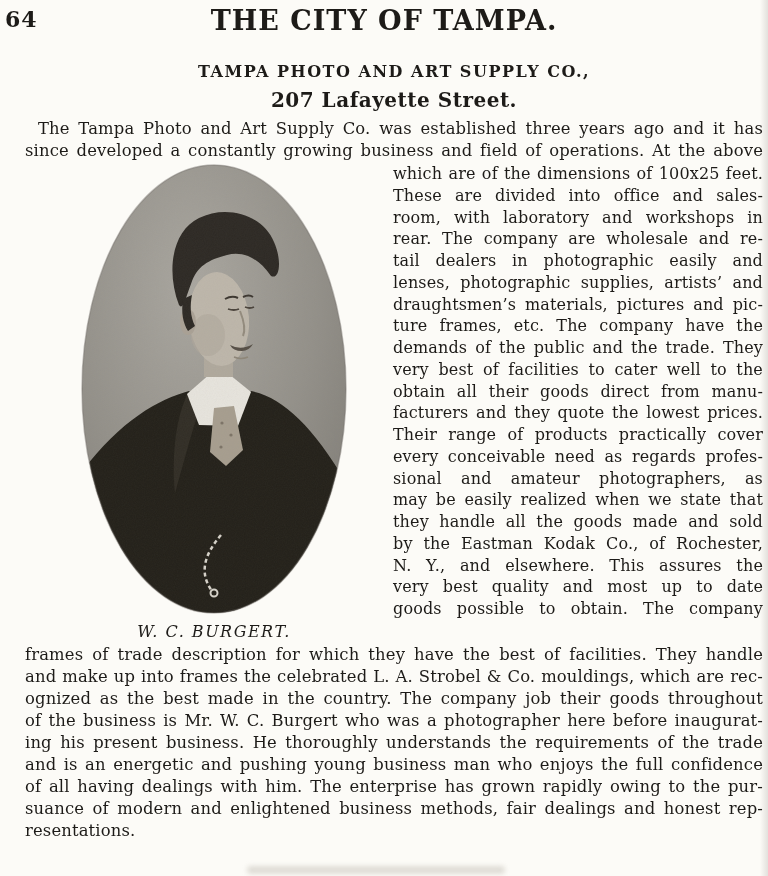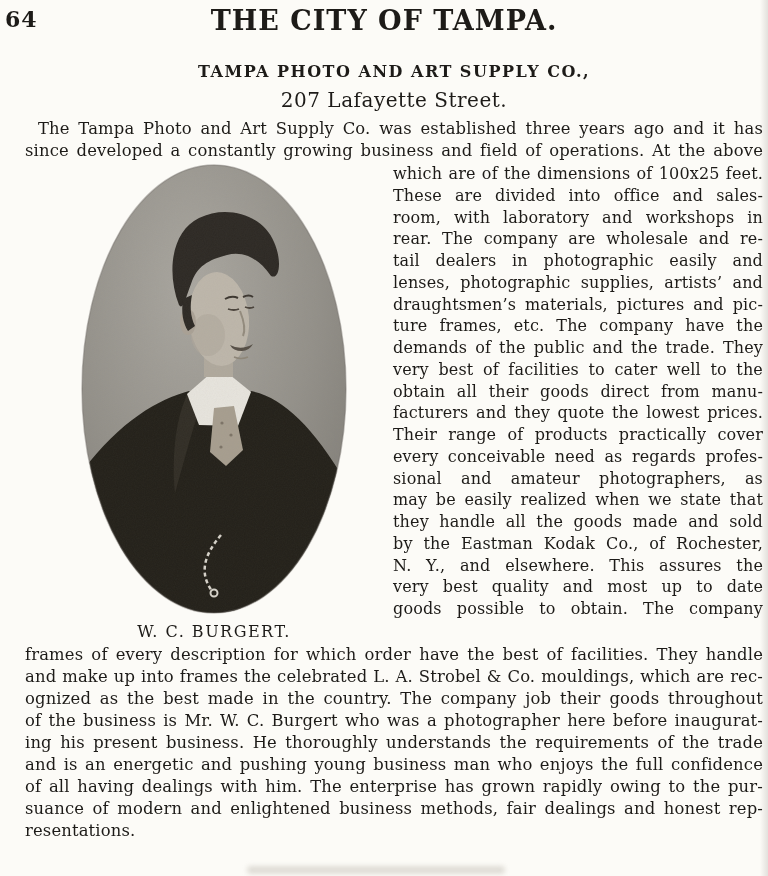--- a/index.html
+++ b/index.html
@@ -33,31 +33,31 @@
     margin: 0; text-align: center;
     font-size: 27px; font-weight: 600; letter-spacing: 1px; line-height: 30px;
   }
 
   .article-title {
     margin: 16px 0 0 0; text-align: center;
     font-size: 16px; font-weight: bold; letter-spacing: 1.5px; line-height: 27px;
   }
   .article-subtitle {
     margin: 3px 0 0 0; text-align: center;
-    font-size: 20px; font-weight: normal; letter-spacing: 0.5px; line-height: 25px;
+    font-size: 20px; font-weight: bold; letter-spacing: 0.5px; line-height: 25px;
   }
 
   .tline { text-align: justify; text-align-last: justify; letter-spacing: 0.15px; }
 
   .intro { margin-top: 5px; }
   .intro .tline { font-size: 16.4px; line-height: 22px; }
   .intro .tline:first-child { text-indent: 13px; }
 
   .main-row { display: flex; justify-content: space-between; margin-top: 1px; }
-  .photo-block { margin: 0; width: 352px; flex: 0 0 auto; }
+  .photo-block { margin: 0; width: 352px; flex: 0 0 auto; font-style: italic; }
   .portrait-svg { display: block; margin-left: 56px; }
   .portrait-caption {
     display: block; margin: 8px 0 0 56px; width: 266px;
     text-align: center; font-size: 16px; letter-spacing: 1.5px;
   }
   .col { width: 370px; flex: 0 0 auto; }
   .col .tline { font-size: 16px; line-height: 21.75px; }
 
   .bottom { margin-top: 3px; }
   .bottom .tline { font-size: 16.4px; line-height: 22px; }
@@ -169,21 +169,21 @@
           <div class="tline">may be easily realized when we state that</div>
           <div class="tline">they handle all the goods made and sold</div>
           <div class="tline">by the Eastman Kodak Co., of Rochester,</div>
           <div class="tline">N. Y., and elsewhere. This assures the</div>
           <div class="tline">very best quality and most up to date</div>
           <div class="tline">goods possible to obtain. The company</div>
         </div>
     </div>
 
     <div class="bottom">
-        <div class="tline">frames of every description for which order have the best of facilities. They handle</div>
+        <div class="tline">frames of trade description for which they have the best of facilities. They handle</div>
         <div class="tline">and make up into frames the celebrated L. A. Strobel &amp; Co. mouldings, which are rec-</div>
         <div class="tline">ognized as the best made in the country. The company job their goods throughout</div>
         <div class="tline">of the business is Mr. W. C. Burgert who was a photographer here before inaugurat-</div>
         <div class="tline">ing his present business. He thoroughly understands the requirements of the trade</div>
         <div class="tline">and is an energetic and pushing young business man who enjoys the full confidence</div>
         <div class="tline">of all having dealings with him. The enterprise has grown rapidly owing to the pur-</div>
         <div class="tline">suance of modern and enlightened business methods, fair dealings and honest rep-</div>
         <div class="tline">resentations.</div>
       </div>
   </div>

